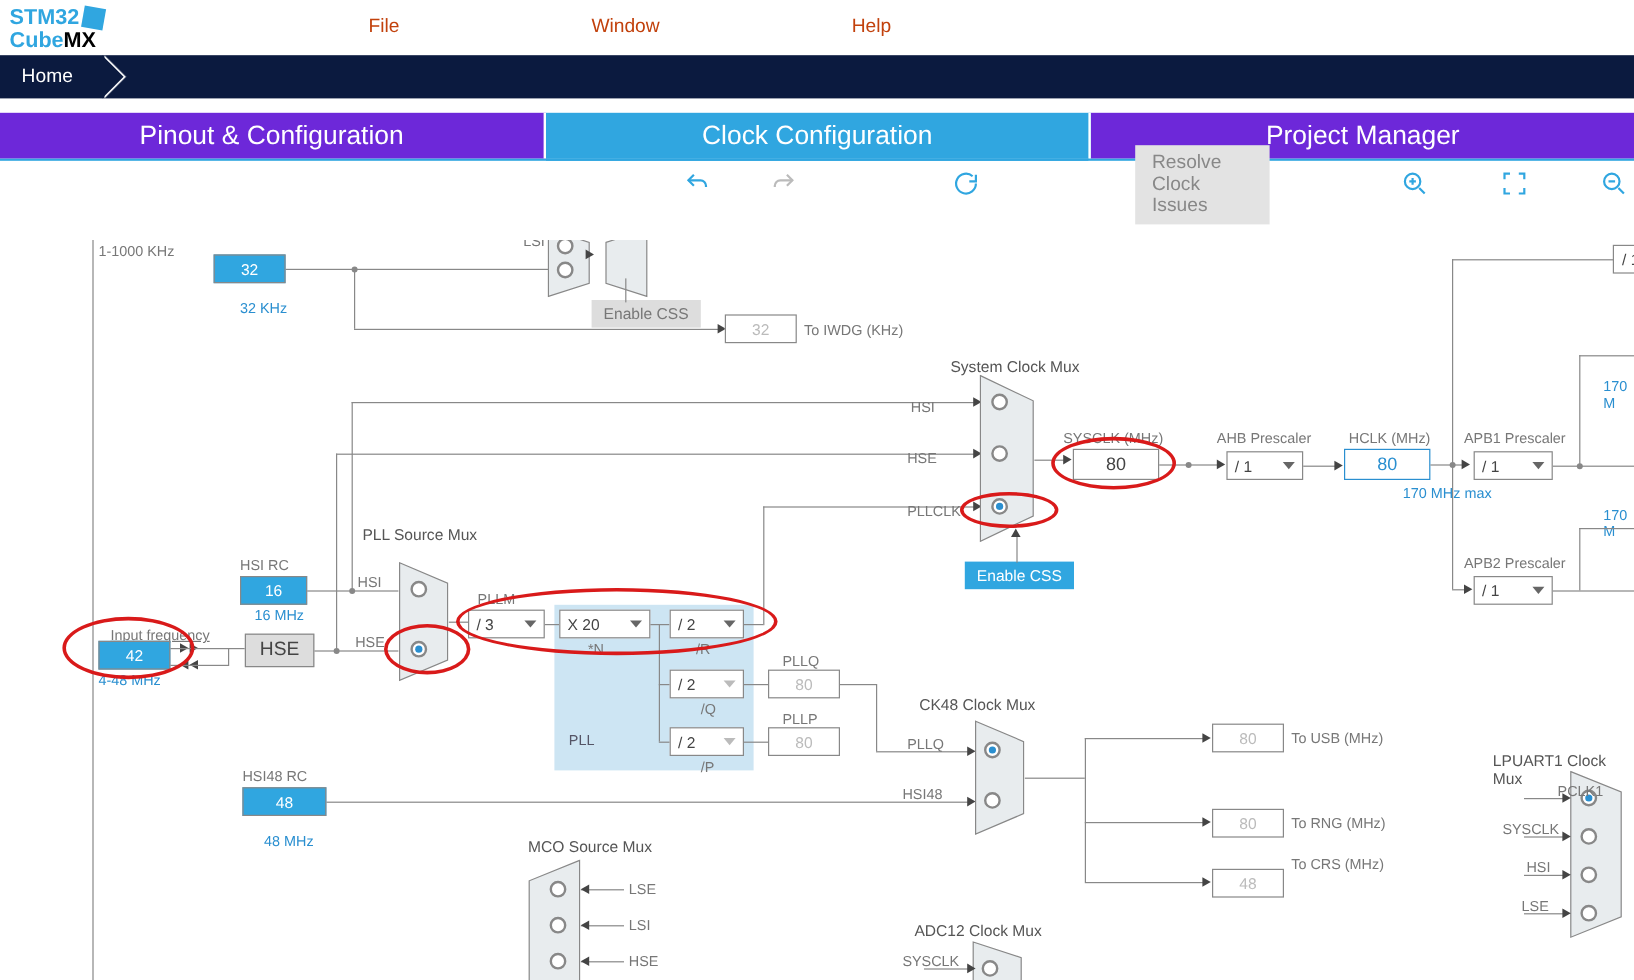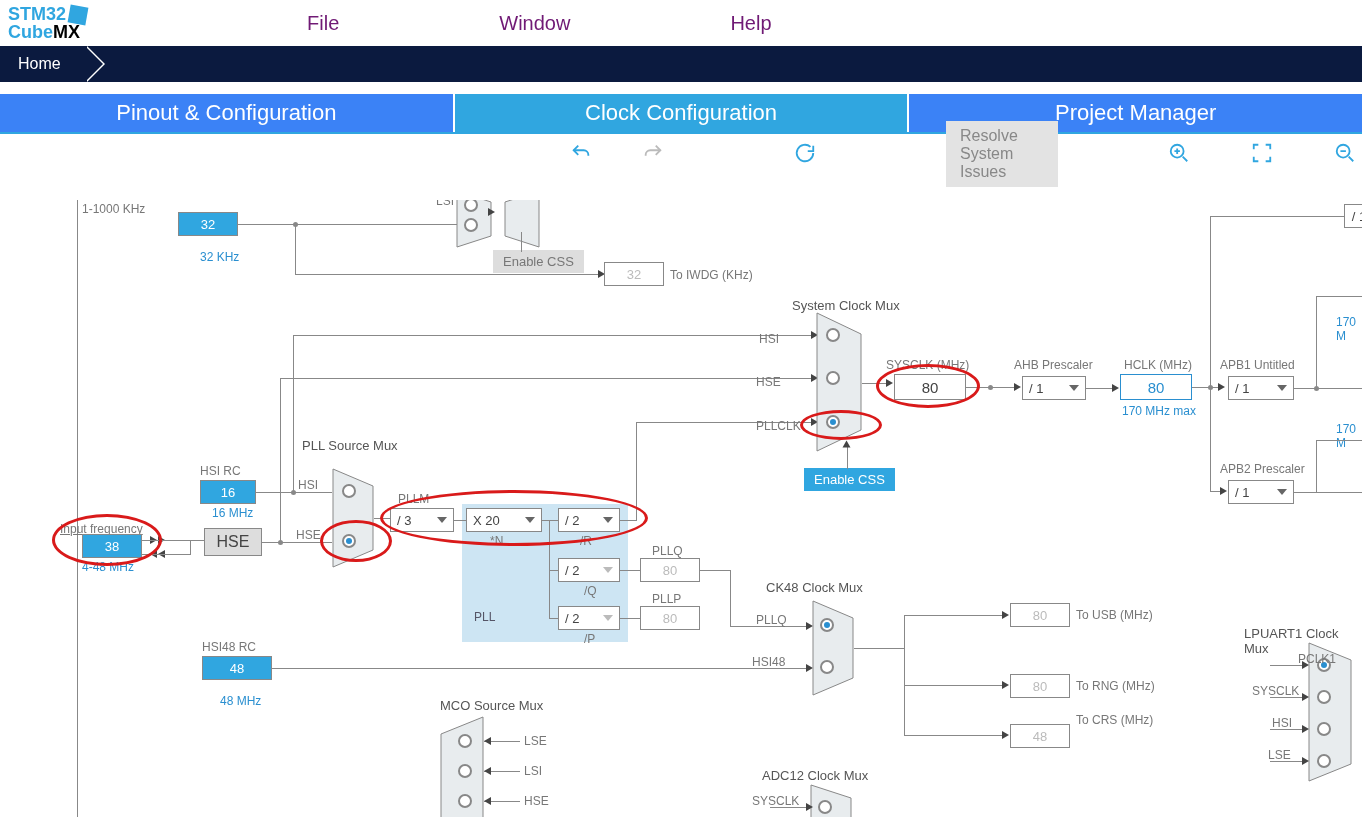--- a/index.html
+++ b/index.html
@@ -5,32 +5,32 @@
   * { box-sizing: border-box; }
   html, body { margin: 0; padding: 0; font-family: Arial, Helvetica, sans-serif; background: #fff; width: 1362px; height: 817px; overflow: hidden; }
   .topbar { display: flex; align-items: center; height: 46px; }
   .logo { margin-left: 8px; margin-right: 40px; }
   .logo .stm { color: #30a6e0; font-weight: bold; font-size: 18px; line-height: 16px; }
   .logo .cube { font-size: 18px; line-height: 16px; }
   .logo .cube .c { color: #30a6e0; font-weight: bold; }
   .logo .cube .mx { color: #000000; font-weight: bold; }
   .cubeicon { display: inline-block; width: 18px; height: 18px; background: #30a6e0; transform: rotate(10deg); margin-left: 3px; vertical-align: top; }
   .menu { display: flex; gap: 160px; margin-left: 180px; }
-  .menu div { color: #701a75; font-size: 20px; cursor: pointer; }
+  .menu div { color: #c2410c; font-size: 16px; cursor: pointer; }
   .breadcrumb { background: #0b1a3f; height: 36px; display: flex; align-items: stretch; color: #fff; font-size: 16px; }
   .crumb { position: relative; padding: 0 24px 0 30px; display: flex; align-items: center; border-right: 18px solid transparent; }
   .crumb::after {
     content: ""; position: absolute; right: -18px; top: 0; width: 0; height: 0;
     border-top: 18px solid transparent; border-bottom: 18px solid transparent; border-left: 18px solid #0b1a3f;
     filter: drop-shadow(2px 0 0 #fff);
   }
   .crumb.first { padding-left: 18px; }
   .crumb.active span{ font-weight: bold; }
   .tabs { height: 38px; display: flex; background: #fff; margin-top: 2px; }
-  .tab { flex: 1; background: #3b82f6; color: #fff; display: flex; align-items: center; justify-content: center; font-size: 22px; border-right: 2px solid #fff; cursor:pointer;}
+  .tab { flex: 1; background: #6d28d9; color: #fff; display: flex; align-items: center; justify-content: center; font-size: 22px; border-right: 2px solid #fff; cursor:pointer;}
   .tab.active { background: #30a6e0; position:relative;}
   .tab.active::after{ content:""; position:absolute; left:0; right:0; bottom:-2px; height:2px; background:#30a6e0;}
   .tab:last-child{border-right:none;}
   .underline{ height:2px; background:#30a6e0;}
   .toolbar { height: 40px; display: flex; align-items: center; padding-left: 570px; gap: 50px; color:#30a6e0;}
   .toolbar .btn { width: 28px; height: 24px; cursor:pointer;}
   .resolve { background:#e3e3e3; color:#888; padding:6px 14px; font-size:16px; }
   .zoomtools { margin-left: 60px; display:flex; gap:55px;}
   .diagram { position: absolute; top: 200px; left: 0; right: 0; bottom: 0; overflow: hidden; }
   .wire { position: absolute; background: #888; }
@@ -94,21 +94,21 @@
         <path d="M4 9h11a5 5 0 015 5v1"></path>
       </svg></div>
   <div class="btn"><svg class="icon dim" viewBox="0 0 24 24">
         <path d="M15 14l5-5-5-5"></path>
         <path d="M20 9H9a5 5 0 00-5 5v1"></path>
       </svg></div>
   <div class="btn" style="margin-left:80px"><svg class="icon" viewBox="0 0 24 24">
         <path d="M21 12a9 9 0 11-3-6.7"></path>
         <path d="M21 4v6h-6"></path>
       </svg></div>
-  <div class="resolve" style="margin-left:80px">Resolve System Issues</div>
+  <div class="resolve" style="margin-left:80px">Resolve Clock Issues</div>
   <div class="zoomtools">
     <div class="btn"><svg class="icon" viewBox="0 0 24 24">
           <circle cx="10" cy="10" r="7"></circle>
           <path d="M21 21l-5-5M10 7v6M7 10h6"></path>
         </svg></div>
     <div class="btn"><svg class="icon" viewBox="0 0 24 24">
           <path d="M3 8V3h5M21 8V3h-5M3 16v5h5M21 16v5h-5"></path>
         </svg></div>
     <div class="btn"><svg class="icon" viewBox="0 0 24 24">
           <circle cx="10" cy="10" r="7"></circle>
@@ -156,22 +156,22 @@
   <div class="valbox blue" style="left:200px; top:280px; width:56px;">16</div>
   <div class="lbl link" style="left:212px; top:306px;">16 MHz</div>
   <div class="wire wh" style="left:256px; top:292px; width:76px;"></div>
   <div class="lbl" style="left:298px; top:278px;">HSI</div>
   <div class="dot" style="left:291px; top:290px;"></div>
   <div class="wire wv" style="left:293px; top:135px; height:157px;"></div>
   <div class="wire wh" style="left:293px; top:135px; width:520px;"></div>
   <div class="arrowR" style="left:811px; top:131px;"></div>
   <div class="lbl" style="left:759px; top:132px;">HSI</div>
 
-  <div class="lbl" style="left:60px; top:322px;text-decoration:underline;">Input frequency</div>
-  <div class="valbox blue" style="left:82px; top:334px; width:60px;">38</div>
+  <div class="lbl" style="left:92px; top:322px;text-decoration:underline;">Input frequency</div>
+  <div class="valbox blue" style="left:82px; top:334px; width:60px;">42</div>
   <div class="lbl link" style="left:82px; top:360px;">4-48 MHz</div>
   <div class="arrowR" style="left:150px; top:336px;"></div>
   <div class="arrowR" style="left:158px; top:336px;"></div>
   <div class="arrowL" style="left:150px; top:350px;"></div>
   <div class="arrowL" style="left:158px; top:350px;"></div>
   <div class="wire wh" style="left:142px; top:340px; width:62px;"></div>
   <div class="wire wh" style="left:142px; top:354px; width:48px;"></div>
   <div class="wire wv" style="left:190px; top:340px; height:15px"></div>
   <div class="valbox" style="left:204px; top:328px; width:58px; height:28px; background:#ddd; font-size:16px;">HSE</div>
   <div class="wire wh" style="left:262px; top:342px; width:70px;"></div>
@@ -267,26 +267,26 @@
   <div class="lbl" style="left:1014px; top:158px;">AHB Prescaler</div>
   <div class="sel-box" style="left:1022px; top:176px; width:64px;">
       <span>/ 1</span>
       <span class="chev"></span>
     </div>
   <div class="wire wh" style="left:1086px; top:188px; width:30px;"></div>
   <div class="arrowR" style="left:1112px; top:184px;"></div>
 
   <div class="lbl" style="left:1124px; top:158px;">HCLK (MHz)</div>
   <div class="valbox" style="left:1120px; top:174px; width:72px; height:26px; border-color:#2a8fd0; color:#2a8fd0; font-size:15px;">80</div>
-  <div class="lbl link" style="left:1122px; top:204px;text-align:right;">170 MHz max</div>
+  <div class="lbl link" style="left:1169px; top:204px;text-align:right;">170 MHz max</div>
   <div class="wire wh" style="left:1192px; top:187px; width:30px;"></div>
   <div class="dot" style="left:1208px; top:185px;"></div>
   <div class="arrowR" style="left:1218px; top:183px;"></div>
 
-  <div class="lbl" style="left:1220px; top:158px;">APB1 Untitled</div>
+  <div class="lbl" style="left:1220px; top:158px;">APB1 Prescaler</div>
   <div class="sel-box" style="left:1228px; top:176px; width:66px;">
       <span>/ 1</span>
       <span class="chev"></span>
     </div>
   <div class="wire wh" style="left:1294px; top:188px; width:70px;"></div>
 
   <div class="wire wv" style="left:1210px; top:187px; height:104px;"></div>
   <div class="wire wh" style="left:1210px; top:291px; width:14px;"></div>
   <div class="arrowR" style="left:1220px; top:287px;"></div>
   <div class="lbl" style="left:1220px; top:262px;">APB2 Prescaler</div>

